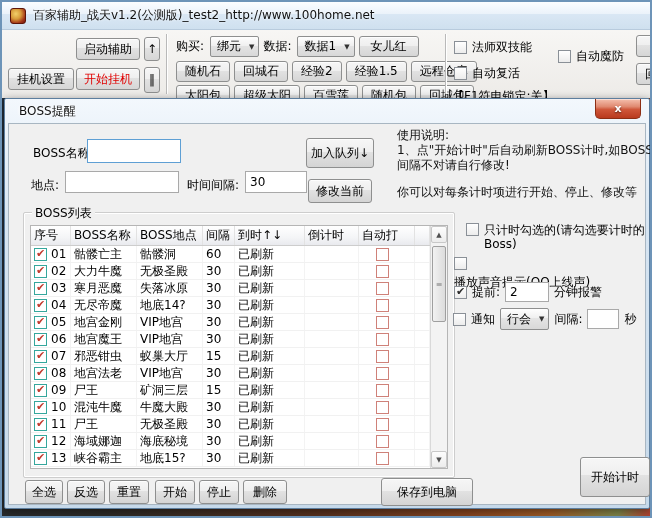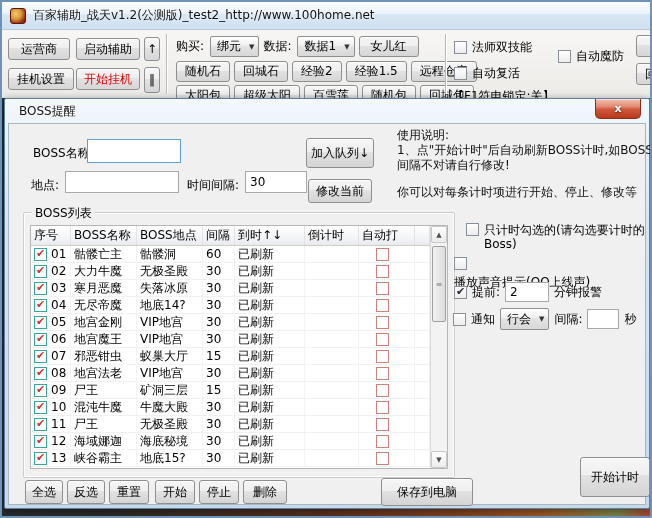--- a/index.html
+++ b/index.html
@@ -115,21 +115,20 @@
 <body>
 
 <div class="window">
 
   <div class="titlebar">
     <div class="app-icon"></div>
     <div class="title-text">百家辅助_战天v1.2(公测版)_test2_http://www.100home.net</div>
   </div>
 
   <div class="toolbar">
-    <div class="btn tb-abs" style="left:6px; top:8px; width:62px;">运营商</div>
     <div class="btn tb-abs" style="left:74px; top:8px; width:64px;">启动辅助</div>
     <div class="btn small tb-abs" style="left:142px; top:7px; height:24px;">↑</div>
     <div class="btn tb-abs" style="left:6px; top:38px; width:66px;">挂机设置</div>
     <div class="btn red tb-abs" style="left:74px; top:38px; width:64px;">开始挂机</div>
     <div class="btn small tb-abs" style="left:142px; top:37px; height:26px;">‖</div>
 
     <div class="vsep" style="left:164px;"></div>
 
     <div class="tb-row" style="left:174px; top:6px;">
       <span class="tb-label">购买:</span>

